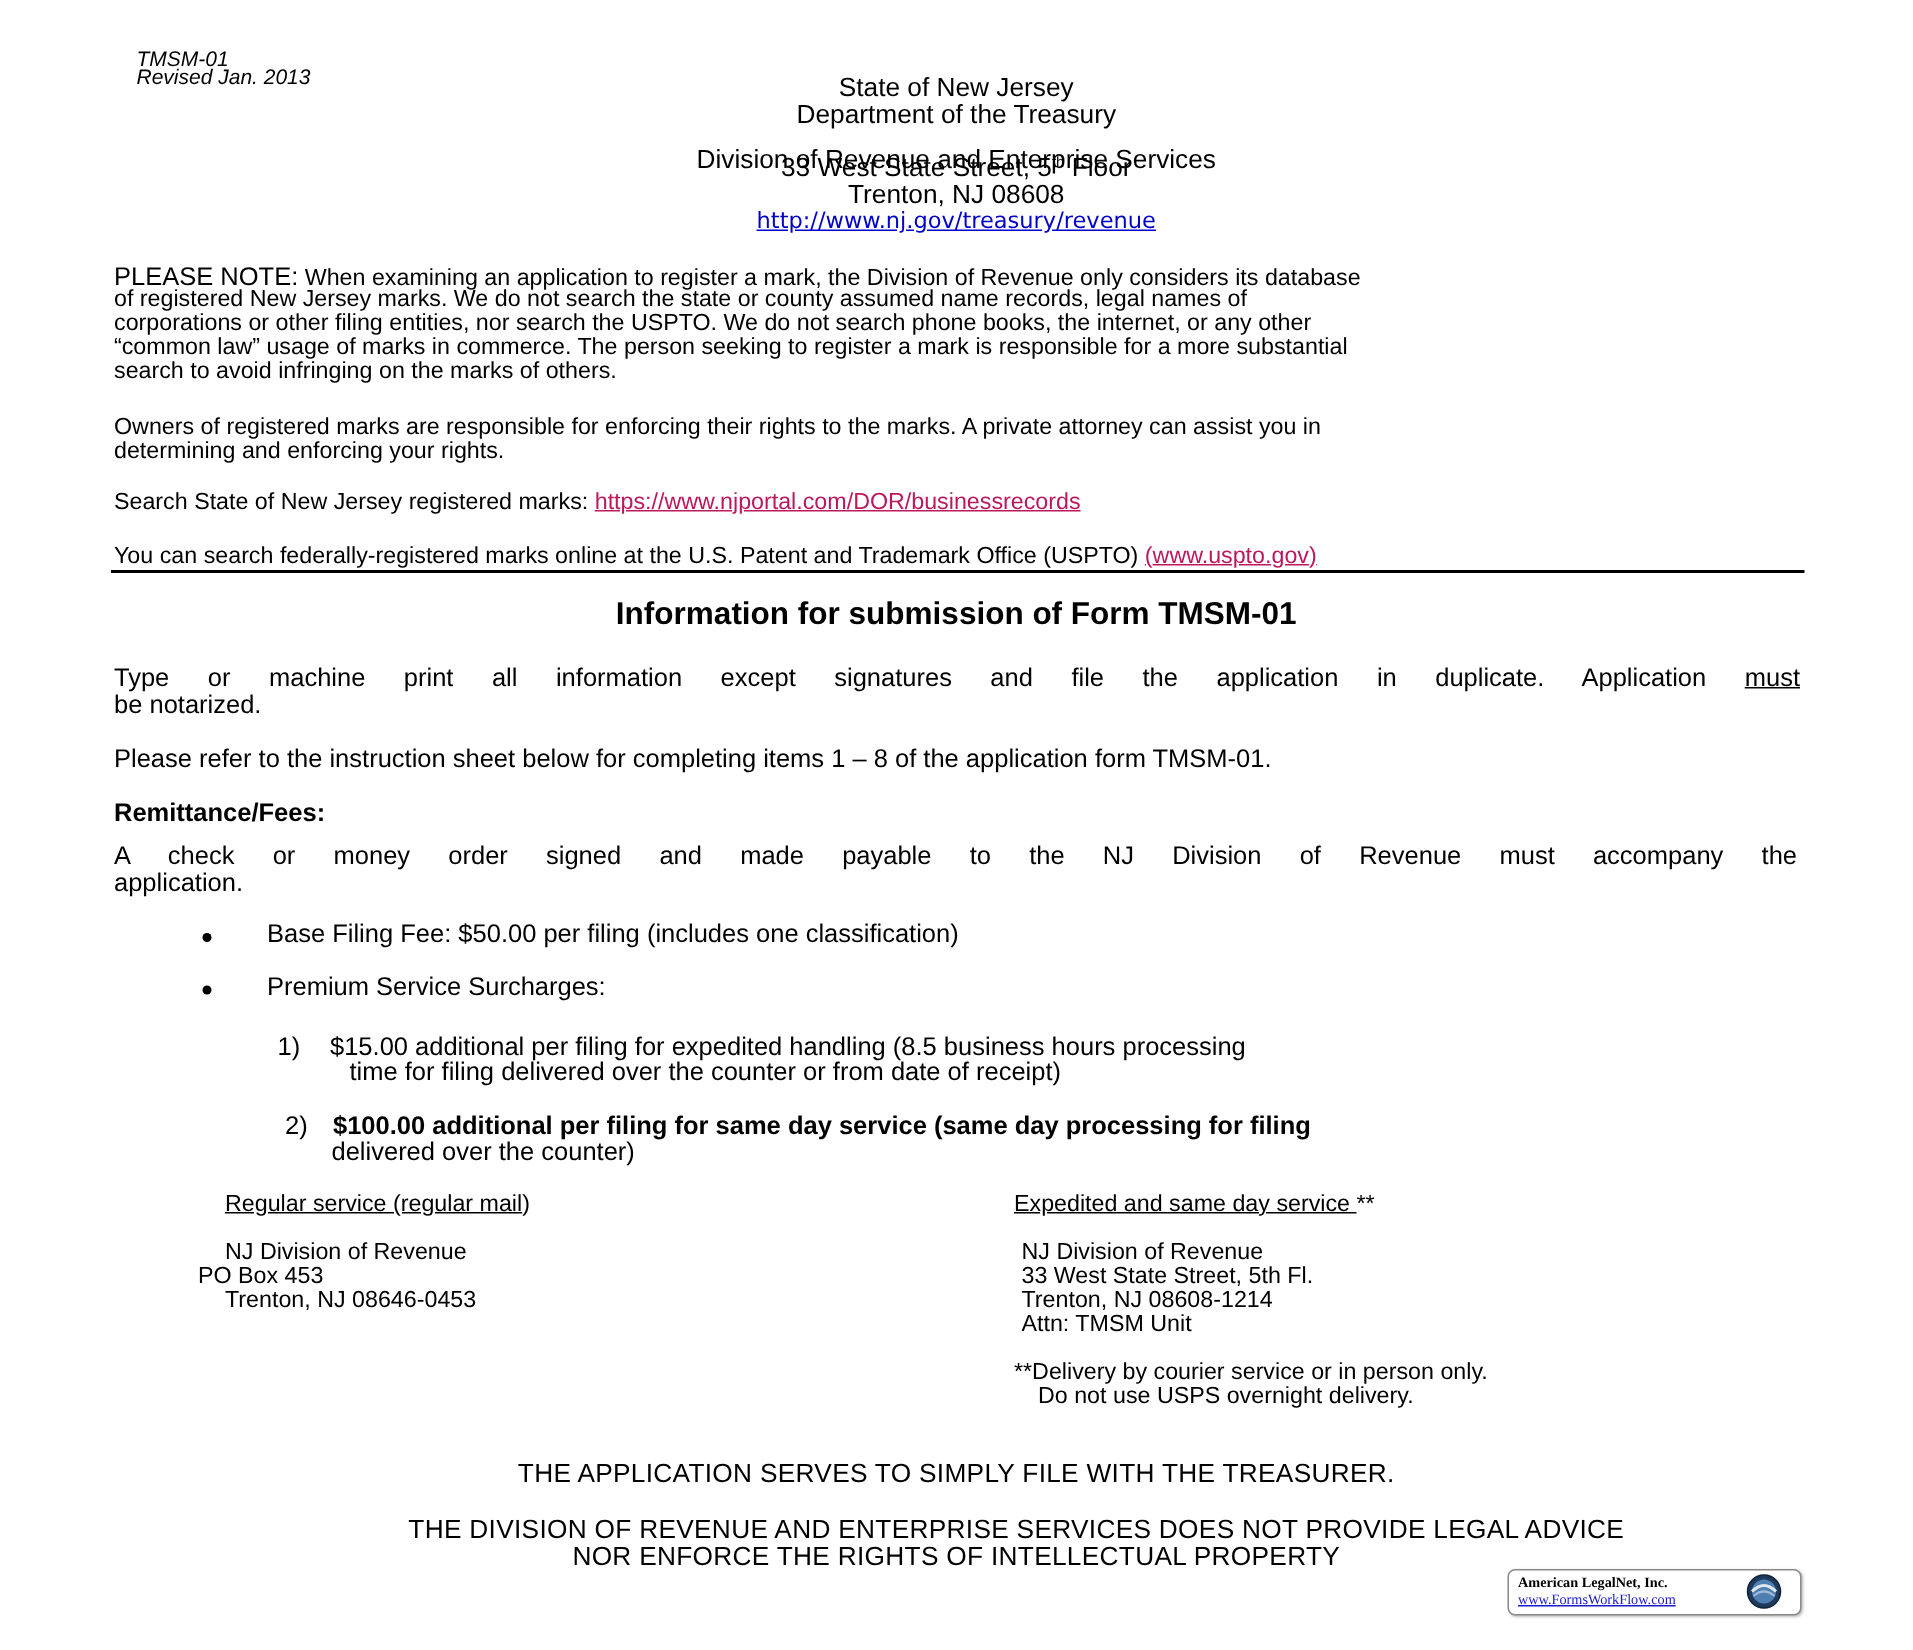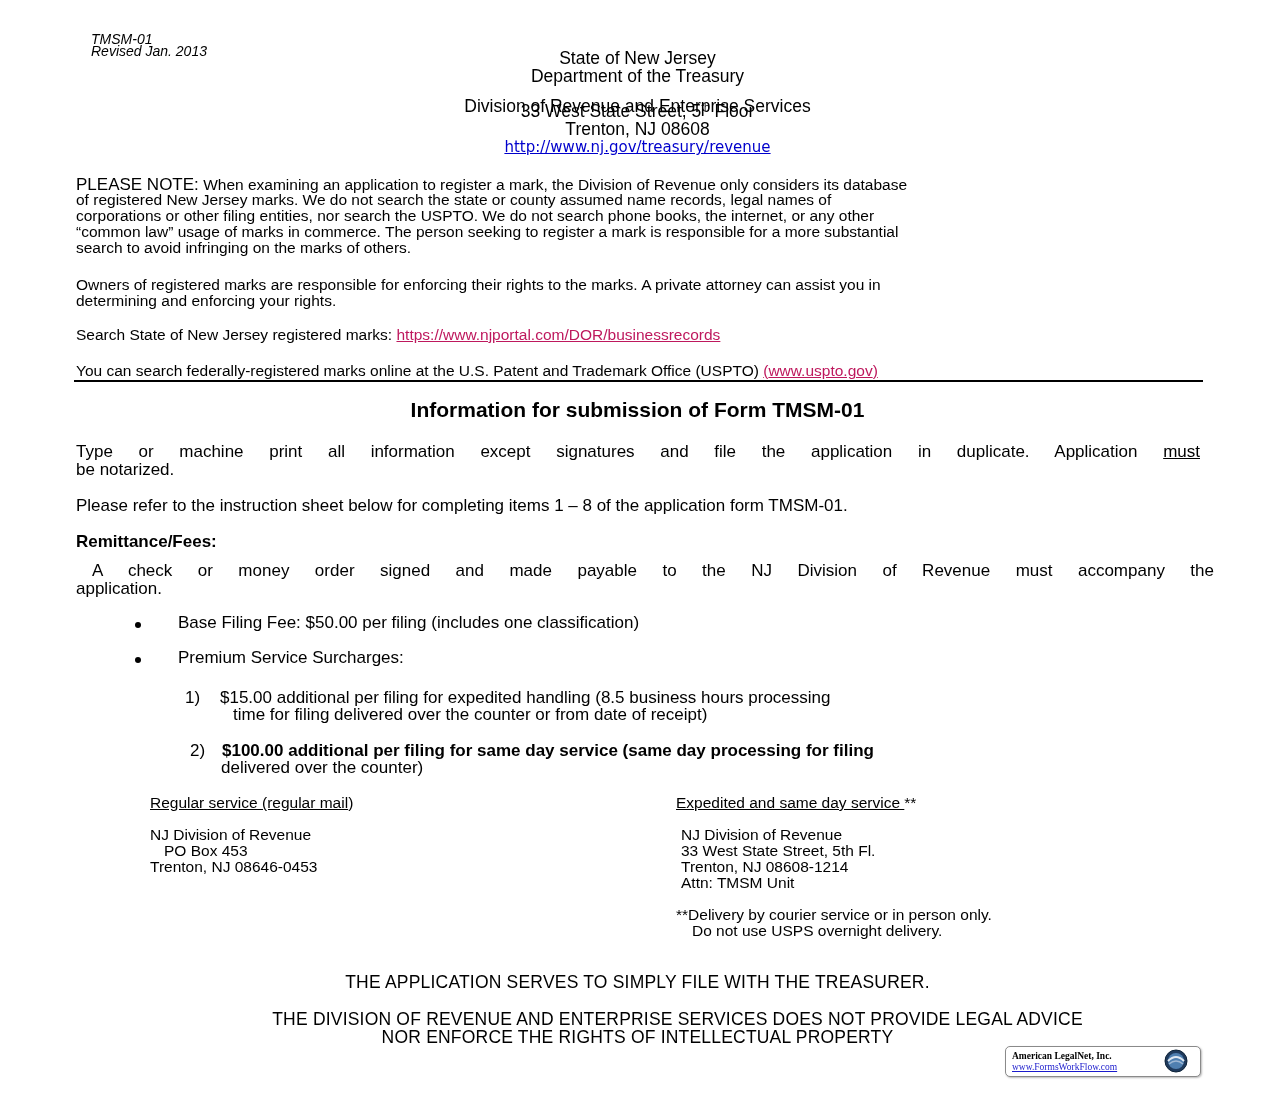--- a/index.html
+++ b/index.html
@@ -73,21 +73,21 @@
 <div class="abs title">Information for submission of Form TMSM-01</div>
 
 <div>
   <div class="abs body17 justify" style="left:76px; width:1124px; top:443px;"><span>Type or machine print all information except signatures and file the application in duplicate. Application </span><span class="u">must</span></div>
   <div class="abs body17" style="left:76px; top:461px;">be notarized.</div>
 </div>
 <div class="abs body17" style="left:76px; top:497px;">Please refer to the instruction sheet below for completing items 1 – 8 of the application form TMSM-01.</div>
 
 <div class="abs body17" style="left:76px; top:533px; font-weight:bold;">Remittance/Fees:</div>
 <div>
-  <div class="abs body17 justify" style="left:76px; width:1122px; top:562px;margin-left:16px;">A check or money order signed and made payable to the NJ Division of Revenue must accompany the</div>
+  <div class="abs body17 justify" style="left:76px; width:1122px; top:562px;">A check or money order signed and made payable to the NJ Division of Revenue must accompany the</div>
   <div class="abs body17" style="left:76px; top:580px;">application.</div>
 </div>
 
 <div>
   <div>
     <span class="bullet-dot" style="left:135px; top:622px;"></span>
     <div class="abs body17" style="left:178px; top:614px;">Base Filing Fee:  $50.00 per filing (includes one classification)</div>
   </div>
   <div>
     <span class="bullet-dot" style="left:135px; top:657px;"></span>
@@ -104,21 +104,21 @@
   <div>
     <div class="abs body17" style="left:190px; top:742px;">2)</div>
     <div class="abs body17" style="left:222px; top:742px;font-weight:bold;">$100.00 additional per filing for same day service (same day processing for filing</div>
     <div class="abs body17" style="left:221px; top:759px;">delivered over the counter)</div>
   </div>
 </div>
 
 <div>
   <div class="line" style="left:150px; top:794px;"><span class="u">Regular service (regular mail</span><span>)</span></div>
   <div class="line" style="left:150px; top:826px;">NJ Division of Revenue</div>
-  <div class="line" style="left:164px; top:842px;">PO Box 453</div>
+  <div class="line" style="left:132px; top:842px;">PO Box 453</div>
   <div class="line" style="left:150px; top:858px;">Trenton, NJ 08646-0453</div>
 </div>
 
 <div>
   <div class="line" style="left:676px; top:794px;"><span class="u">Expedited and same day service </span><span>**</span></div>
   <div class="line" style="left:681px; top:826px;">NJ Division of Revenue</div>
   <div class="line" style="left:681px; top:842px;">33 West State Street, 5th Fl.</div>
   <div class="line" style="left:681px; top:858px;">Trenton, NJ 08608-1214</div>
   <div class="line" style="left:681px; top:874px;">Attn: TMSM Unit</div>
   <div class="line" style="left:676px; top:906px;">**Delivery by courier service or in person only.</div>

